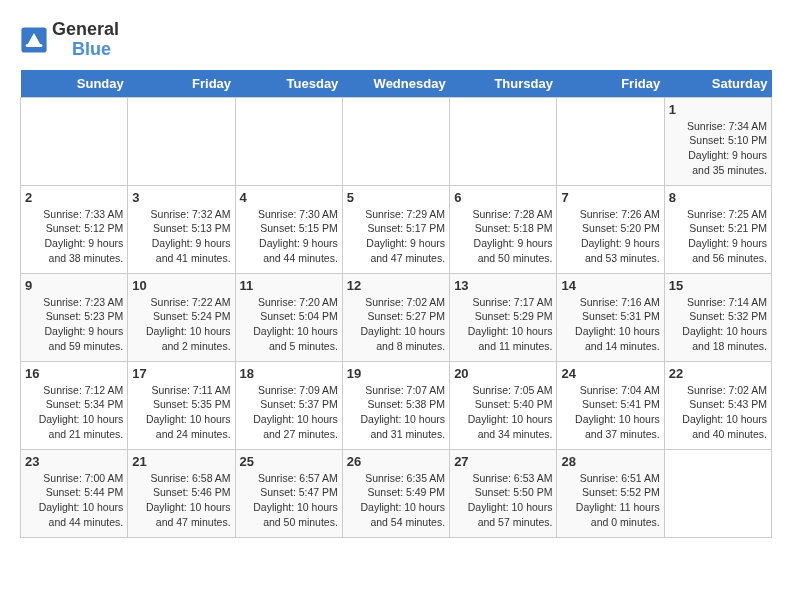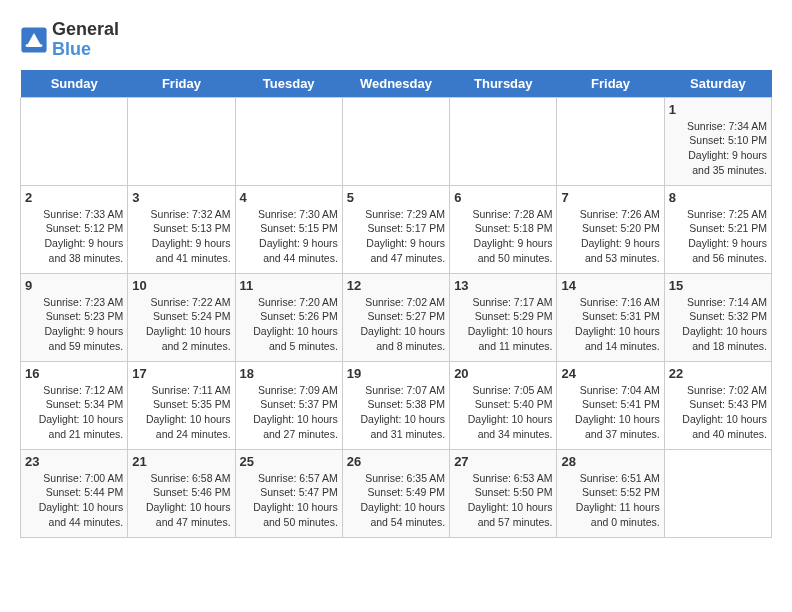--- a/index.html
+++ b/index.html
@@ -22,20 +22,21 @@
       gap: 4px;
     }
     .logo-text {
       font-size: 18px;
       font-weight: bold;
       color: #333;
       line-height: 1.1;
     }
     .logo-text span {
       color: #4a90d9;
+      margin-left: 20px;
     }
     .logo-icon {
       width: 28px;
       height: 28px;
     }
     .title-section {
       text-align: right;
     }
     .month-title {
       font-size: 36px;
@@ -48,21 +49,21 @@
     }
     table {
       width: 100%;
       border-collapse: collapse;
       font-size: 11px;
     }
     thead tr th {
       background-color: #3a78c9;
       color: #fff;
       padding: 6px 4px;
-      text-align: center;
+      text-align: right;
       font-size: 13px;
       font-weight: bold;
     }
     tbody tr td {
       border: 1px solid #ccc;
       vertical-align: top;
       padding: 4px;
       width: 107px;
       height: 88px;
       background: #fff;
@@ -186,21 +187,21 @@
         </td>
         <td>
           <div class="day-number">10</div>
           <div class="day-info">Sunrise: 7:22 AM
 Sunset: 5:24 PM
 Daylight: 10 hours and 2 minutes.</div>
         </td>
         <td>
           <div class="day-number">11</div>
           <div class="day-info">Sunrise: 7:20 AM
-Sunset: 5:26 PM
+Sunset: 5:04 PM
 Daylight: 10 hours and 5 minutes.</div>
         </td>
         <td>
           <div class="day-number">12</div>
           <div class="day-info">Sunrise: 7:02 AM
 Sunset: 5:27 PM
 Daylight: 10 hours and 8 minutes.</div>
         </td>
         <td>
           <div class="day-number">13</div>

